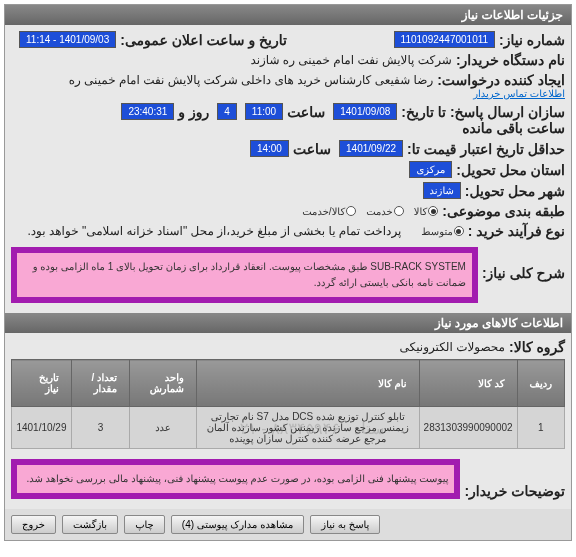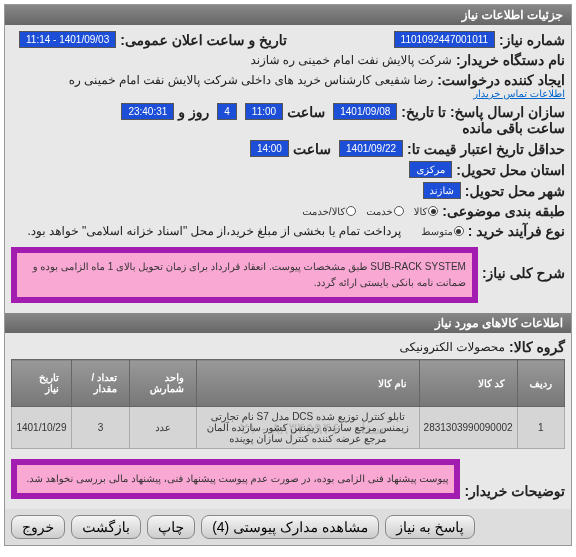--- a/index.html
+++ b/index.html
@@ -131,23 +131,23 @@
   display: flex;
   gap: 6px;
   justify-content: flex-end;
   padding: 6px;
   background: #ddd;
 }
 .btn {
   background: linear-gradient(to bottom, #f5f5f5, #ccc);
   border: 1px solid #888;
   padding: 3px 10px;
-  font-size: 14px;
+  font-size: 10px;
   cursor: pointer;
-  border-radius: 8px;
+  border-radius: 2px;
 }
 .spacer { flex: 1; }
 .col { display:flex; align-items:center; }
 </style>
 </head>
 <body>
 
 <div class="panel">
   <div class="panel-header">جزئیات اطلاعات نیاز</div>
   <div class="panel-body">

